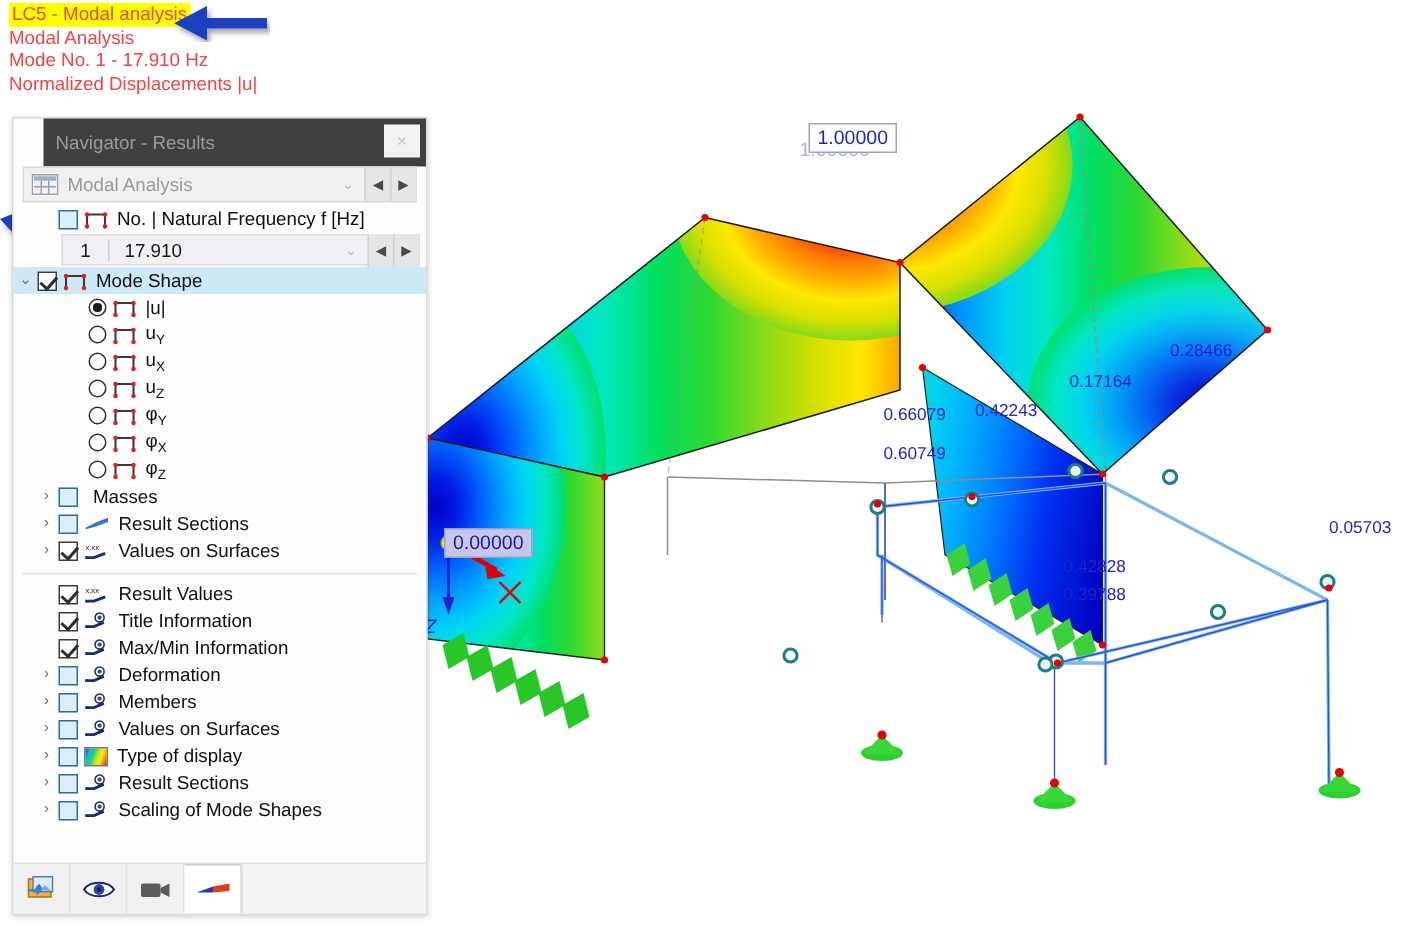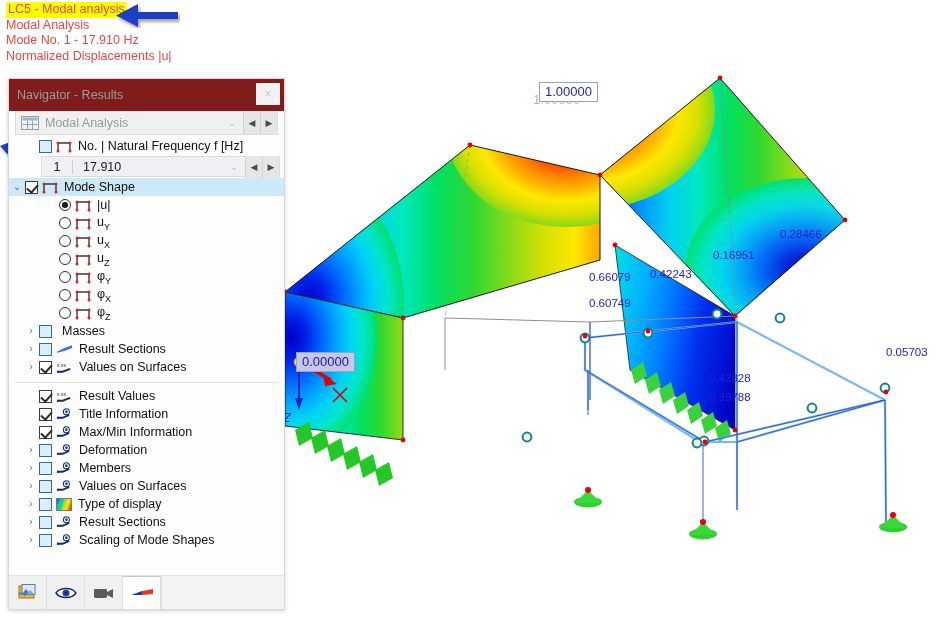--- a/index.html
+++ b/index.html
@@ -26,22 +26,22 @@
   #arrow-tree   { left: 0px;   top: 142px; }
 
   
   #navigator {
     position: absolute; left: 8px; top: 78px; width: 277px; height: 532px;
     background: #fdfdfd;
     border: 1px solid #d9d9d9;
     box-shadow: 0 1px 4px rgba(0,0,0,.18);
   }
   #nav-titlebar {
-    height: 32px; background: #7f1d1d; position: relative;
-    display: flex; align-items: center;
+    height: 32px; background: #404040; position: relative;
+    display: flex; align-items: center; margin-left: 20px;
   }
   #nav-title { font-size: 12.5px; color: #9a9a9a; padding-left: 8px; }
   #nav-close {
     position: absolute; right: 4px; top: 4px; width: 24px; height: 22px;
     display: flex; align-items: center; justify-content: center;
     font-size: 12px; color: #c8c8c8; background: #f2f2f2;
   }
 
   
   #nav-combo {
@@ -381,21 +381,21 @@
     </g>
   </svg>
 
   <div class="ghost" style="left:248px; top:22px;">1.00000</div>
   <div class="vbox" style="left:254px; top:12px;">1.00000</div>
   <div class="vbox shaded" style="left:11px; top:282px;">0.00000</div>
   <div id="axis-z-letter" style="left:-2px; top:340px;">Z</div>
 
   <div id="node-value-labels">
         <div class="vlabel" style="left: 495px; top: 158px;">0.28466</div>
-        <div class="vlabel" style="left: 428px; top: 179px;">0.16951</div>
+        <div class="vlabel" style="left: 428px; top: 179px;">0.17164</div>
         <div class="vlabel" style="left: 304px; top: 201px;">0.66079</div>
         <div class="vlabel" style="left: 365px; top: 198px;">0.42243</div>
         <div class="vlabel" style="left: 304px; top: 227px;">0.60749</div>
         <div class="vlabel" style="left: 424px; top: 302px;">0.42828</div>
         <div class="vlabel" style="left: 424px; top: 321px;">0.39788</div>
         <div class="vlabel" style="left: 601px; top: 276px;">0.05703</div>
       </div>
 </div>
 
 <div id="navigator">

